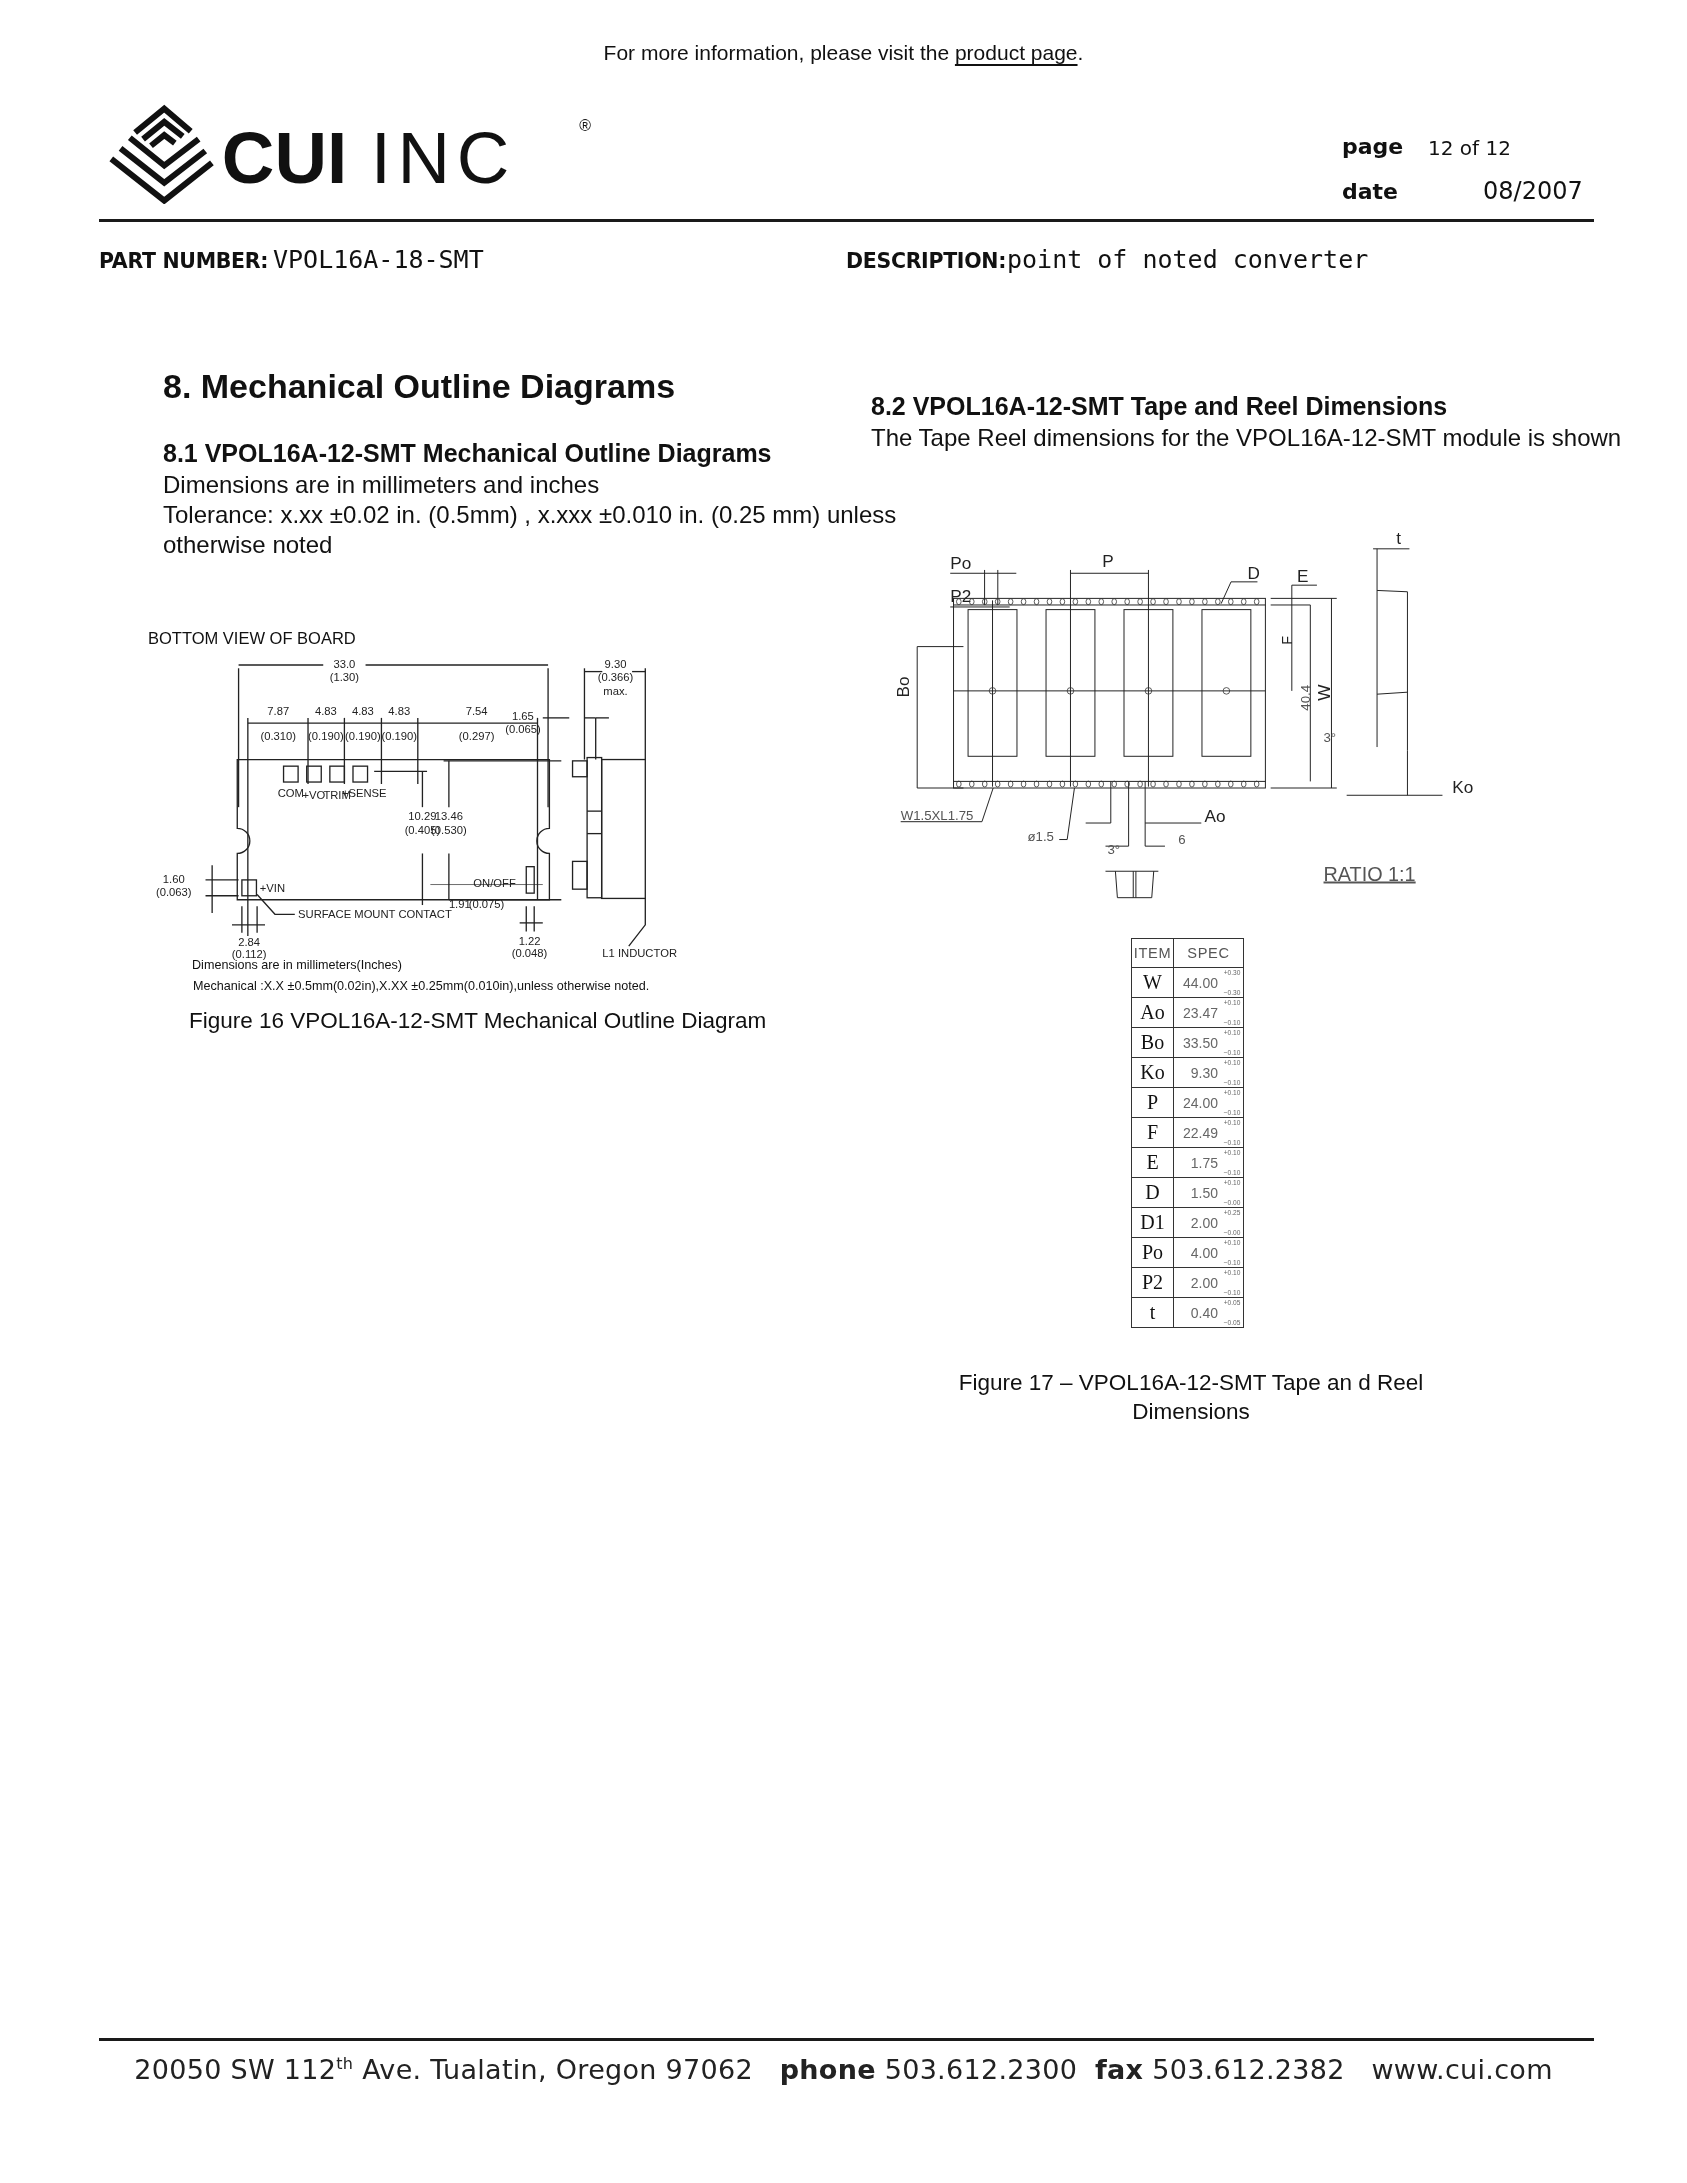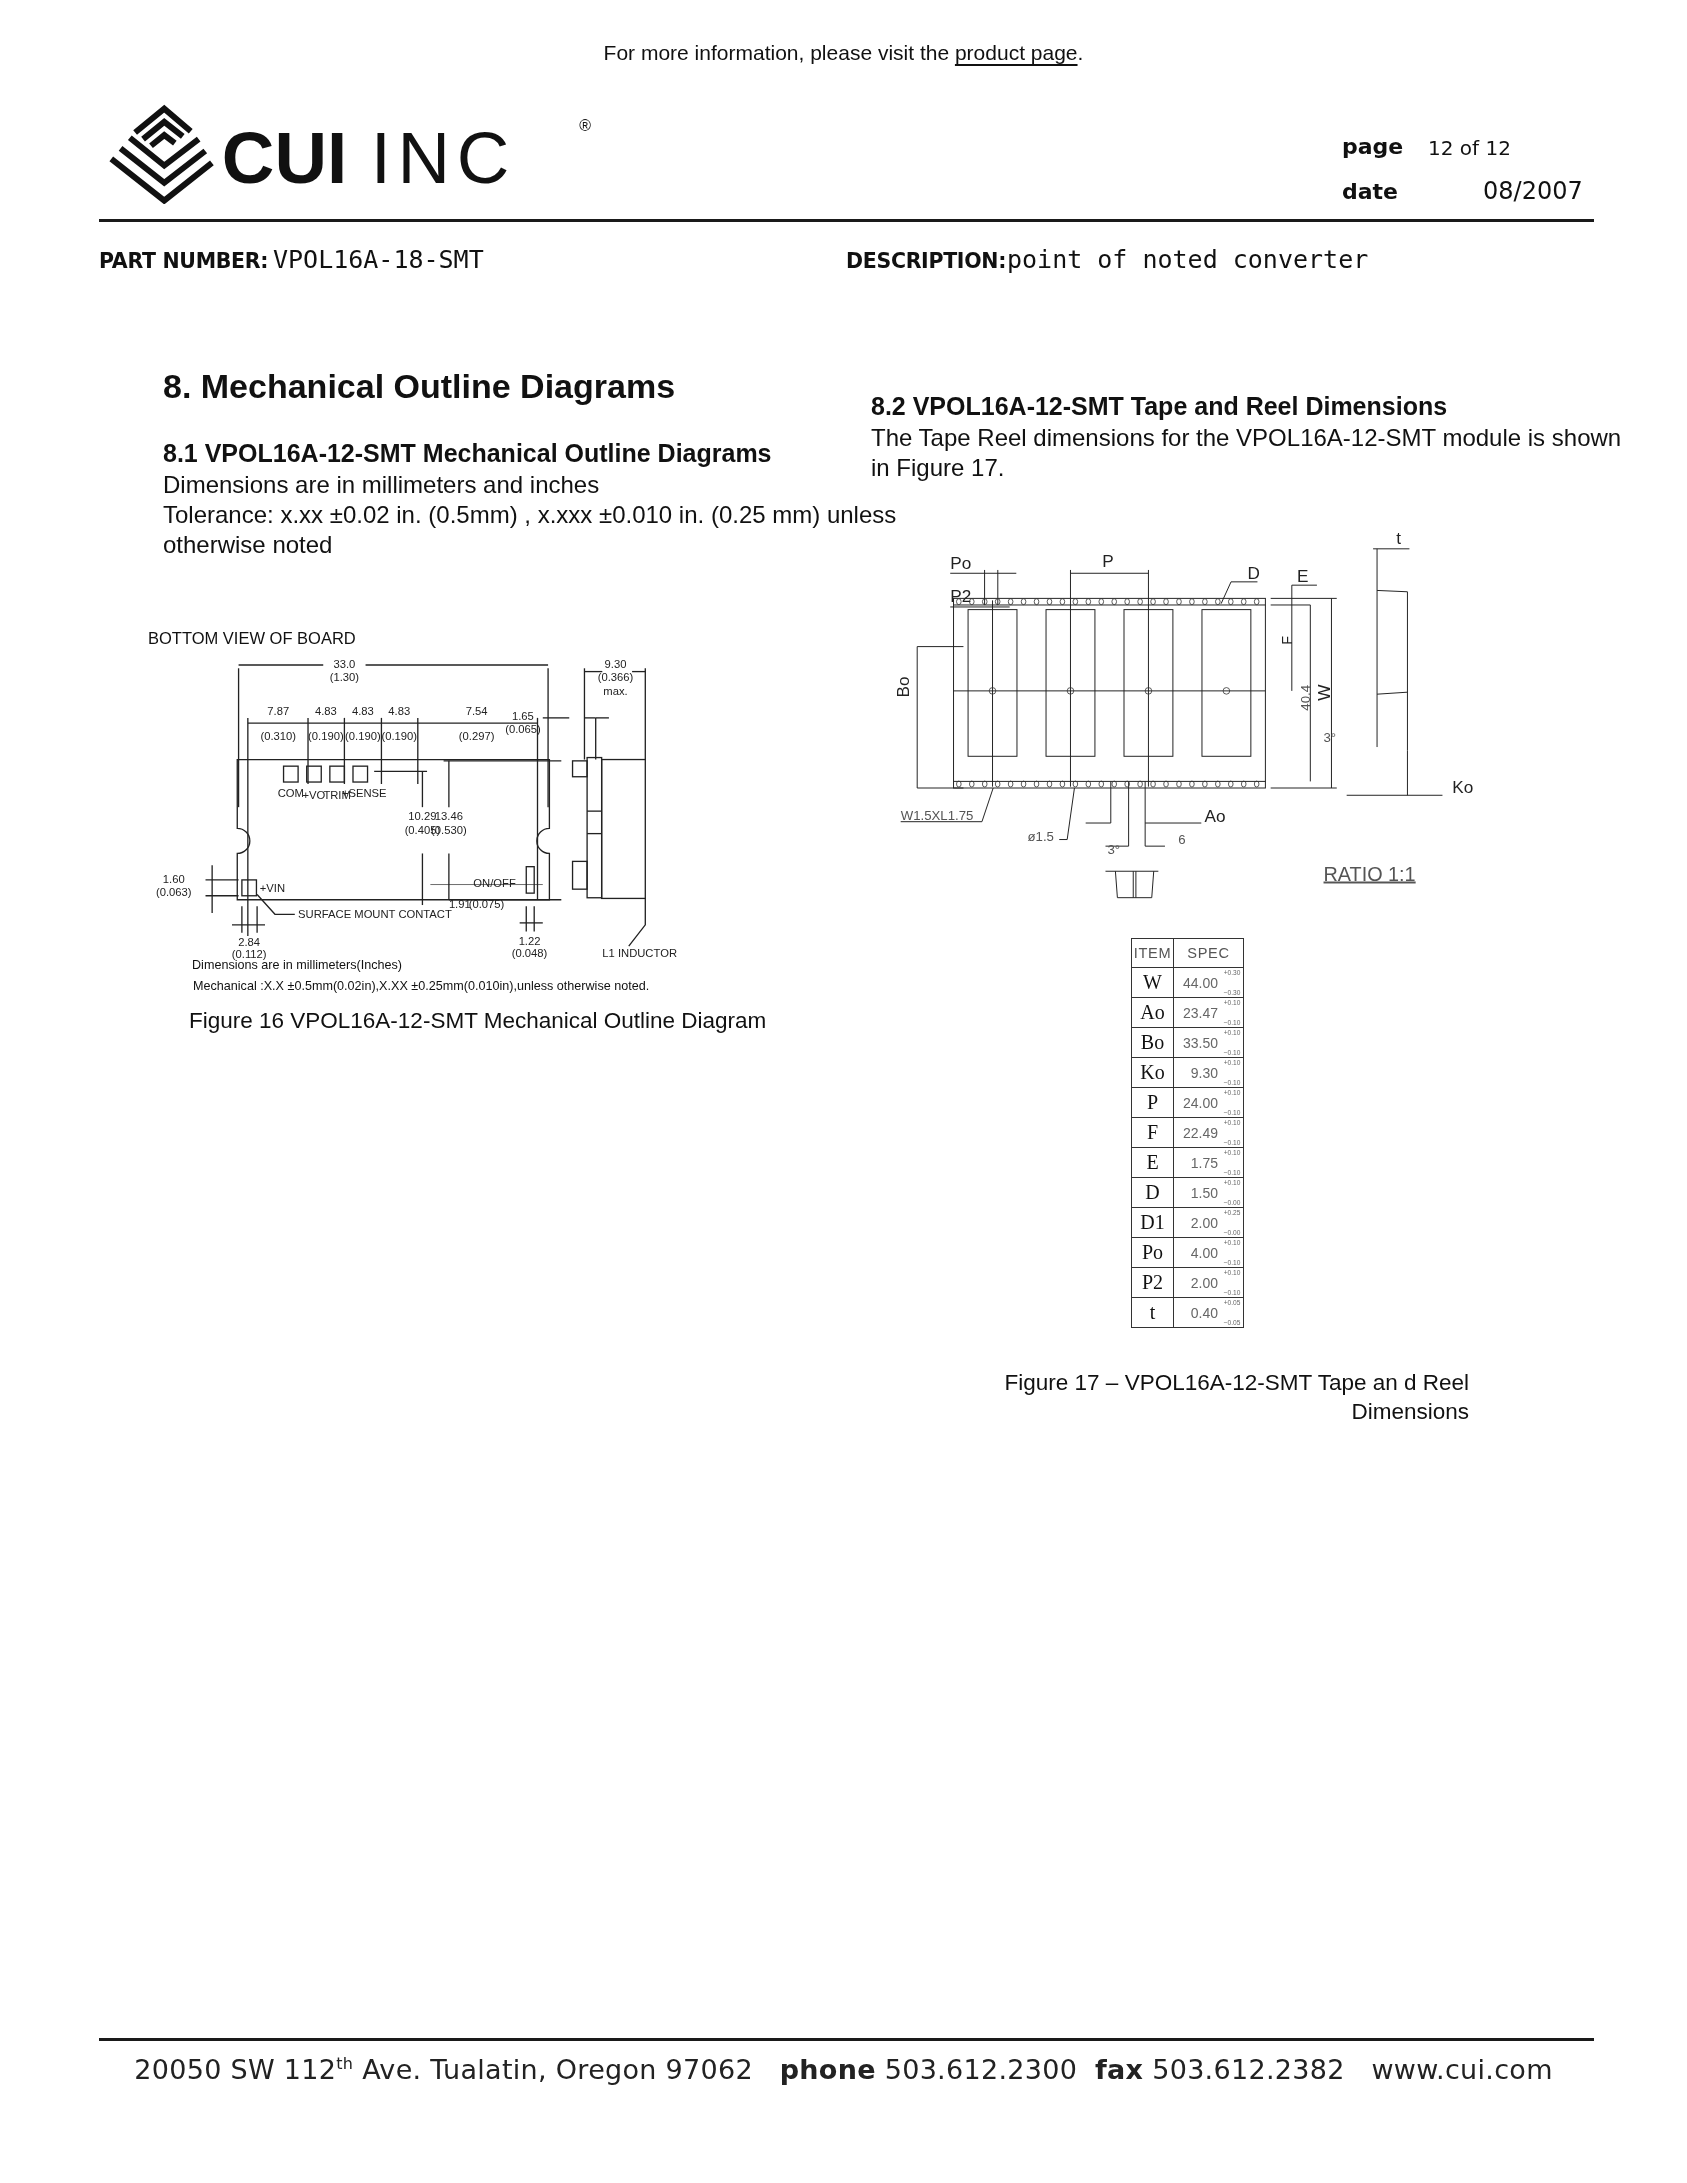--- a/index.html
+++ b/index.html
@@ -184,21 +184,20 @@
   </g>
 </svg>
 
 <div class="abs" style="left:192px; top:958px; font-size:12.6px;">Dimensions are in millimeters(Inches)</div>
 <div class="abs" style="left:193px; top:979px; font-size:12.6px;">Mechanical :X.X  ±0.5mm(0.02in),X.XX  ±0.25mm(0.010in),unless otherwise noted.</div>
 <div class="abs cap" style="left:189px; top:1008px;">Figure 16  VPOL16A-12-SMT Mechanical Outline Diagram</div>
 
 <h2 class="abs sub" style="left:871px; top:392px;">8.2 VPOL16A-12-SMT Tape and Reel Dimensions</h2>
 <div class="abs body-text" style="left:871px; top:423px;">
   <div>The Tape Reel dimensions for the VPOL16A-12-SMT module is shown</div>
-  <div>in Figure 17.</div>
 </div>
 
 <svg class="abs" style="left:887px; top:529px;" width="622" height="370" viewBox="0 0 940 560">
   <g stroke="#222" stroke-width="1.5" fill="none">
     <rect x="100" y="105" width="472" height="287"></rect>
     <line x1="100" y1="115" x2="572" y2="115"></line>
     <line x1="100" y1="382" x2="572" y2="382"></line>
     <line x1="100" y1="245" x2="572" y2="245"></line>
     <rect x="122" y="122" width="74" height="222"></rect>
     <rect x="240" y="122" width="74" height="222"></rect>
@@ -425,21 +424,21 @@
         <td class="item">t</td>
         <td class="spec">
           <span class="v">0.40</span>
           <span class="tp">+0.05</span>
           <span class="tm">−0.05</span>
         </td>
       </tr>
     </tbody>
 </table>
 
-<div class="abs cap" style="left:0; width:2382px; left:913px; width:556px; top:1368px; text-align:right; line-height:29px;">
+<div class="abs cap" style="left:0; width:2382px; left:913px; width:556px; top:1368px; text-align:center; line-height:29px;">
   <div>Figure 17 – VPOL16A-12-SMT Tape an d Reel</div>
   <div>Dimensions</div>
 </div>
 
 <div class="abs hr-thick" style="top:2038px;"></div>
 <div class="abs footer">
   <span><span>20050 SW 112</span><sup>th</sup><span> Ave. Tualatin, Oregon 97062</span></span>
   &nbsp;&nbsp;<b>phone</b>
   <span>503.612.2300</span>
   &nbsp;<b>fax</b>

